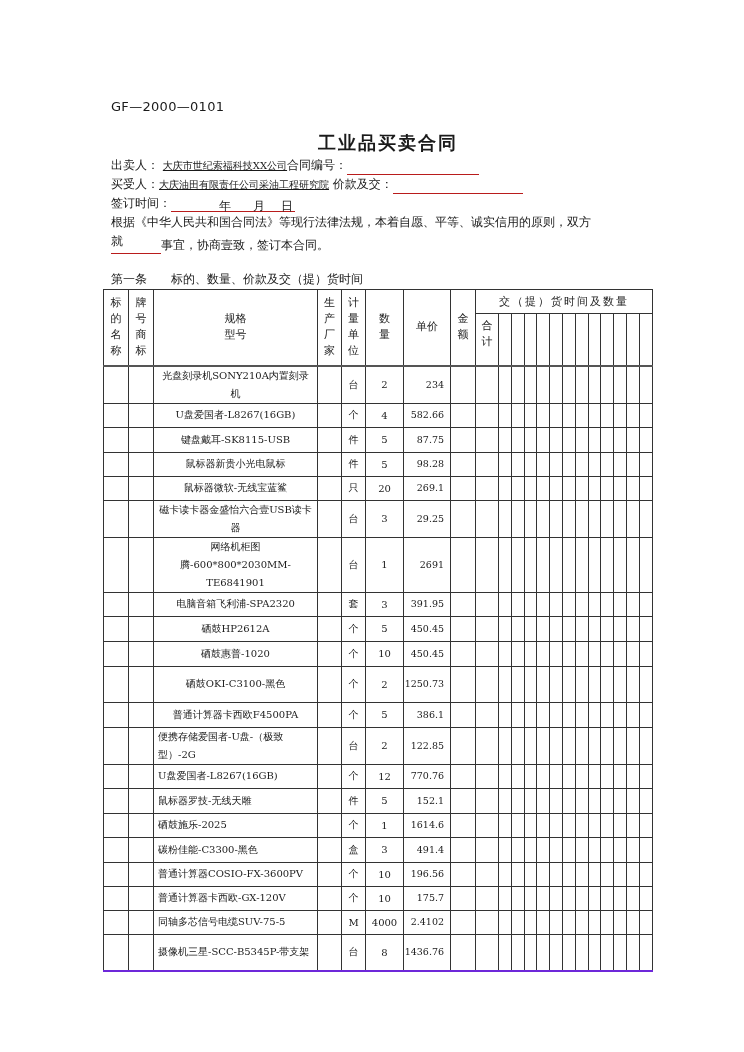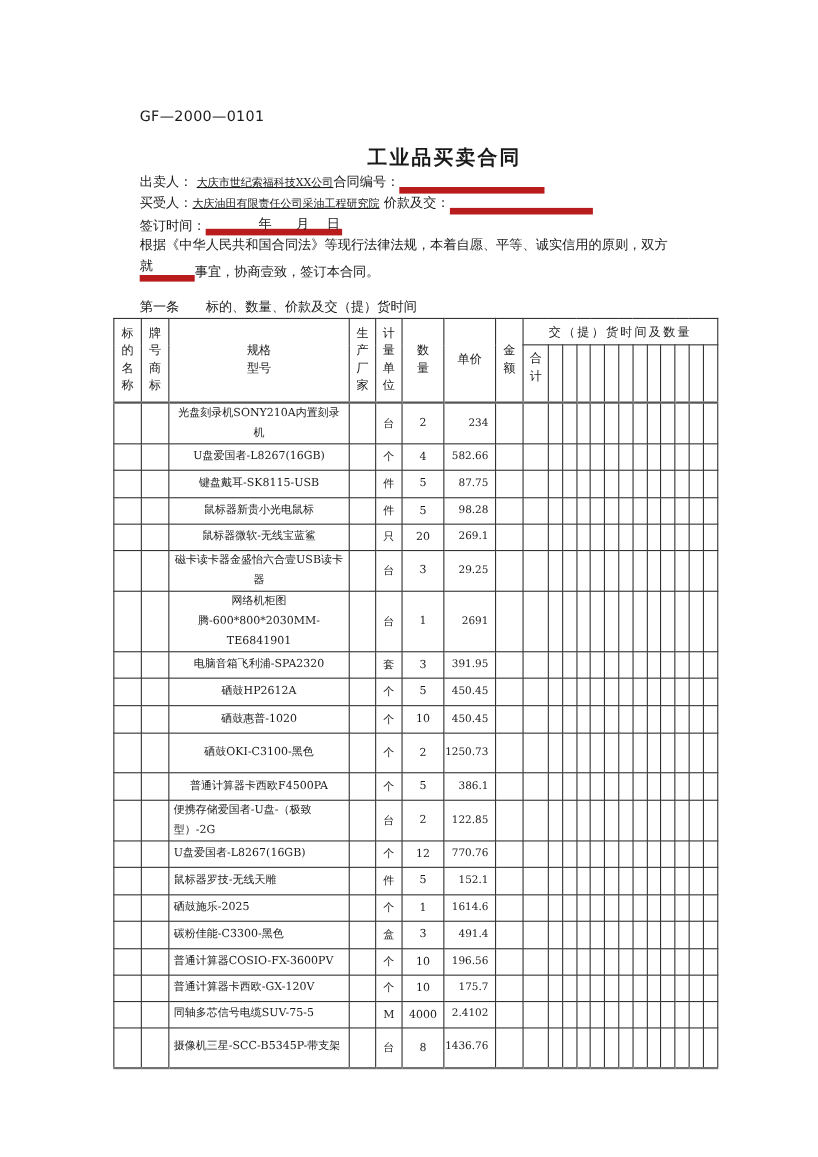--- a/index.html
+++ b/index.html
@@ -1,38 +1,38 @@
 <!DOCTYPE html>
 <html><head>
 <meta charset="utf-8">
 <style>
   html, body { margin:0; padding:0; background:#ffffff; }
   body { width:744px; height:1052px; position:relative; overflow:hidden;
          font-family:"DejaVu Serif", serif; color:#1a1a1a; }
-  .abs { position:absolute;margin-left:16px; }
+  .abs { position:absolute; }
   .code { left:111px; top:99px; font-family:"DejaVu Sans", sans-serif; font-size:13px; letter-spacing:0.3px; }
   .title { left:16px; width:744px; top:131px; text-align:center; font-family:"DejaVu Sans", sans-serif;
            font-weight:bold; font-size:18px; letter-spacing:2px; }
   .line { font-size:12px; line-height:18px; white-space:nowrap; }
   .small { font-size:10px; text-decoration:underline;text-align:right; }
-  .blank { display:inline-block; border-bottom:6px solid #b91c1c; height:14px; vertical-align:bottom; }
+  .blank { display:inline-block; border-bottom:1px solid #b91c1c; height:14px; vertical-align:bottom; }
   .date-part { display:inline-block; text-align:center; }
 
   table.grid { position:absolute; left:103px; top:289px; border-collapse:collapse; table-layout:fixed;
                width:548px; font-size:10px; }
   table.grid td, table.grid th { border:1px solid #333; padding:0; text-align:center; vertical-align:middle;
                font-weight:normal; overflow:hidden; }
   table.grid .hdr { font-size:11px; line-height:16px; }
   .vert { display:block; line-height:16px; }
   .spec-cell { padding:0 4px !important; line-height:18px; }
   .spec-left { text-align:left !important; }
   .price-cell { text-align:right !important; padding-right:6px !important; font-size:9.5px; line-height:18px; }
   .num-cell { font-size:10px; }
   table.grid tr.thick-top td { border-top:2px solid #555; }
-  table.grid tr.last td { border-bottom:2px solid #737373; }
+  table.grid tr.last td { border-bottom:2px solid #6d28d9; }
 </style>
 </head>
 <body>
 
 <div class="abs code">GF—2000—0101</div>
 <div class="abs title">工业品买卖合同</div>
 
 <div class="abs line" style="left:111px;top:156px;">
   <span>出卖人：</span>
   <span class="small">大庆市世纪索福科技XX公司</span><span>合同编号：</span><span class="blank" style="width:132px"></span>

